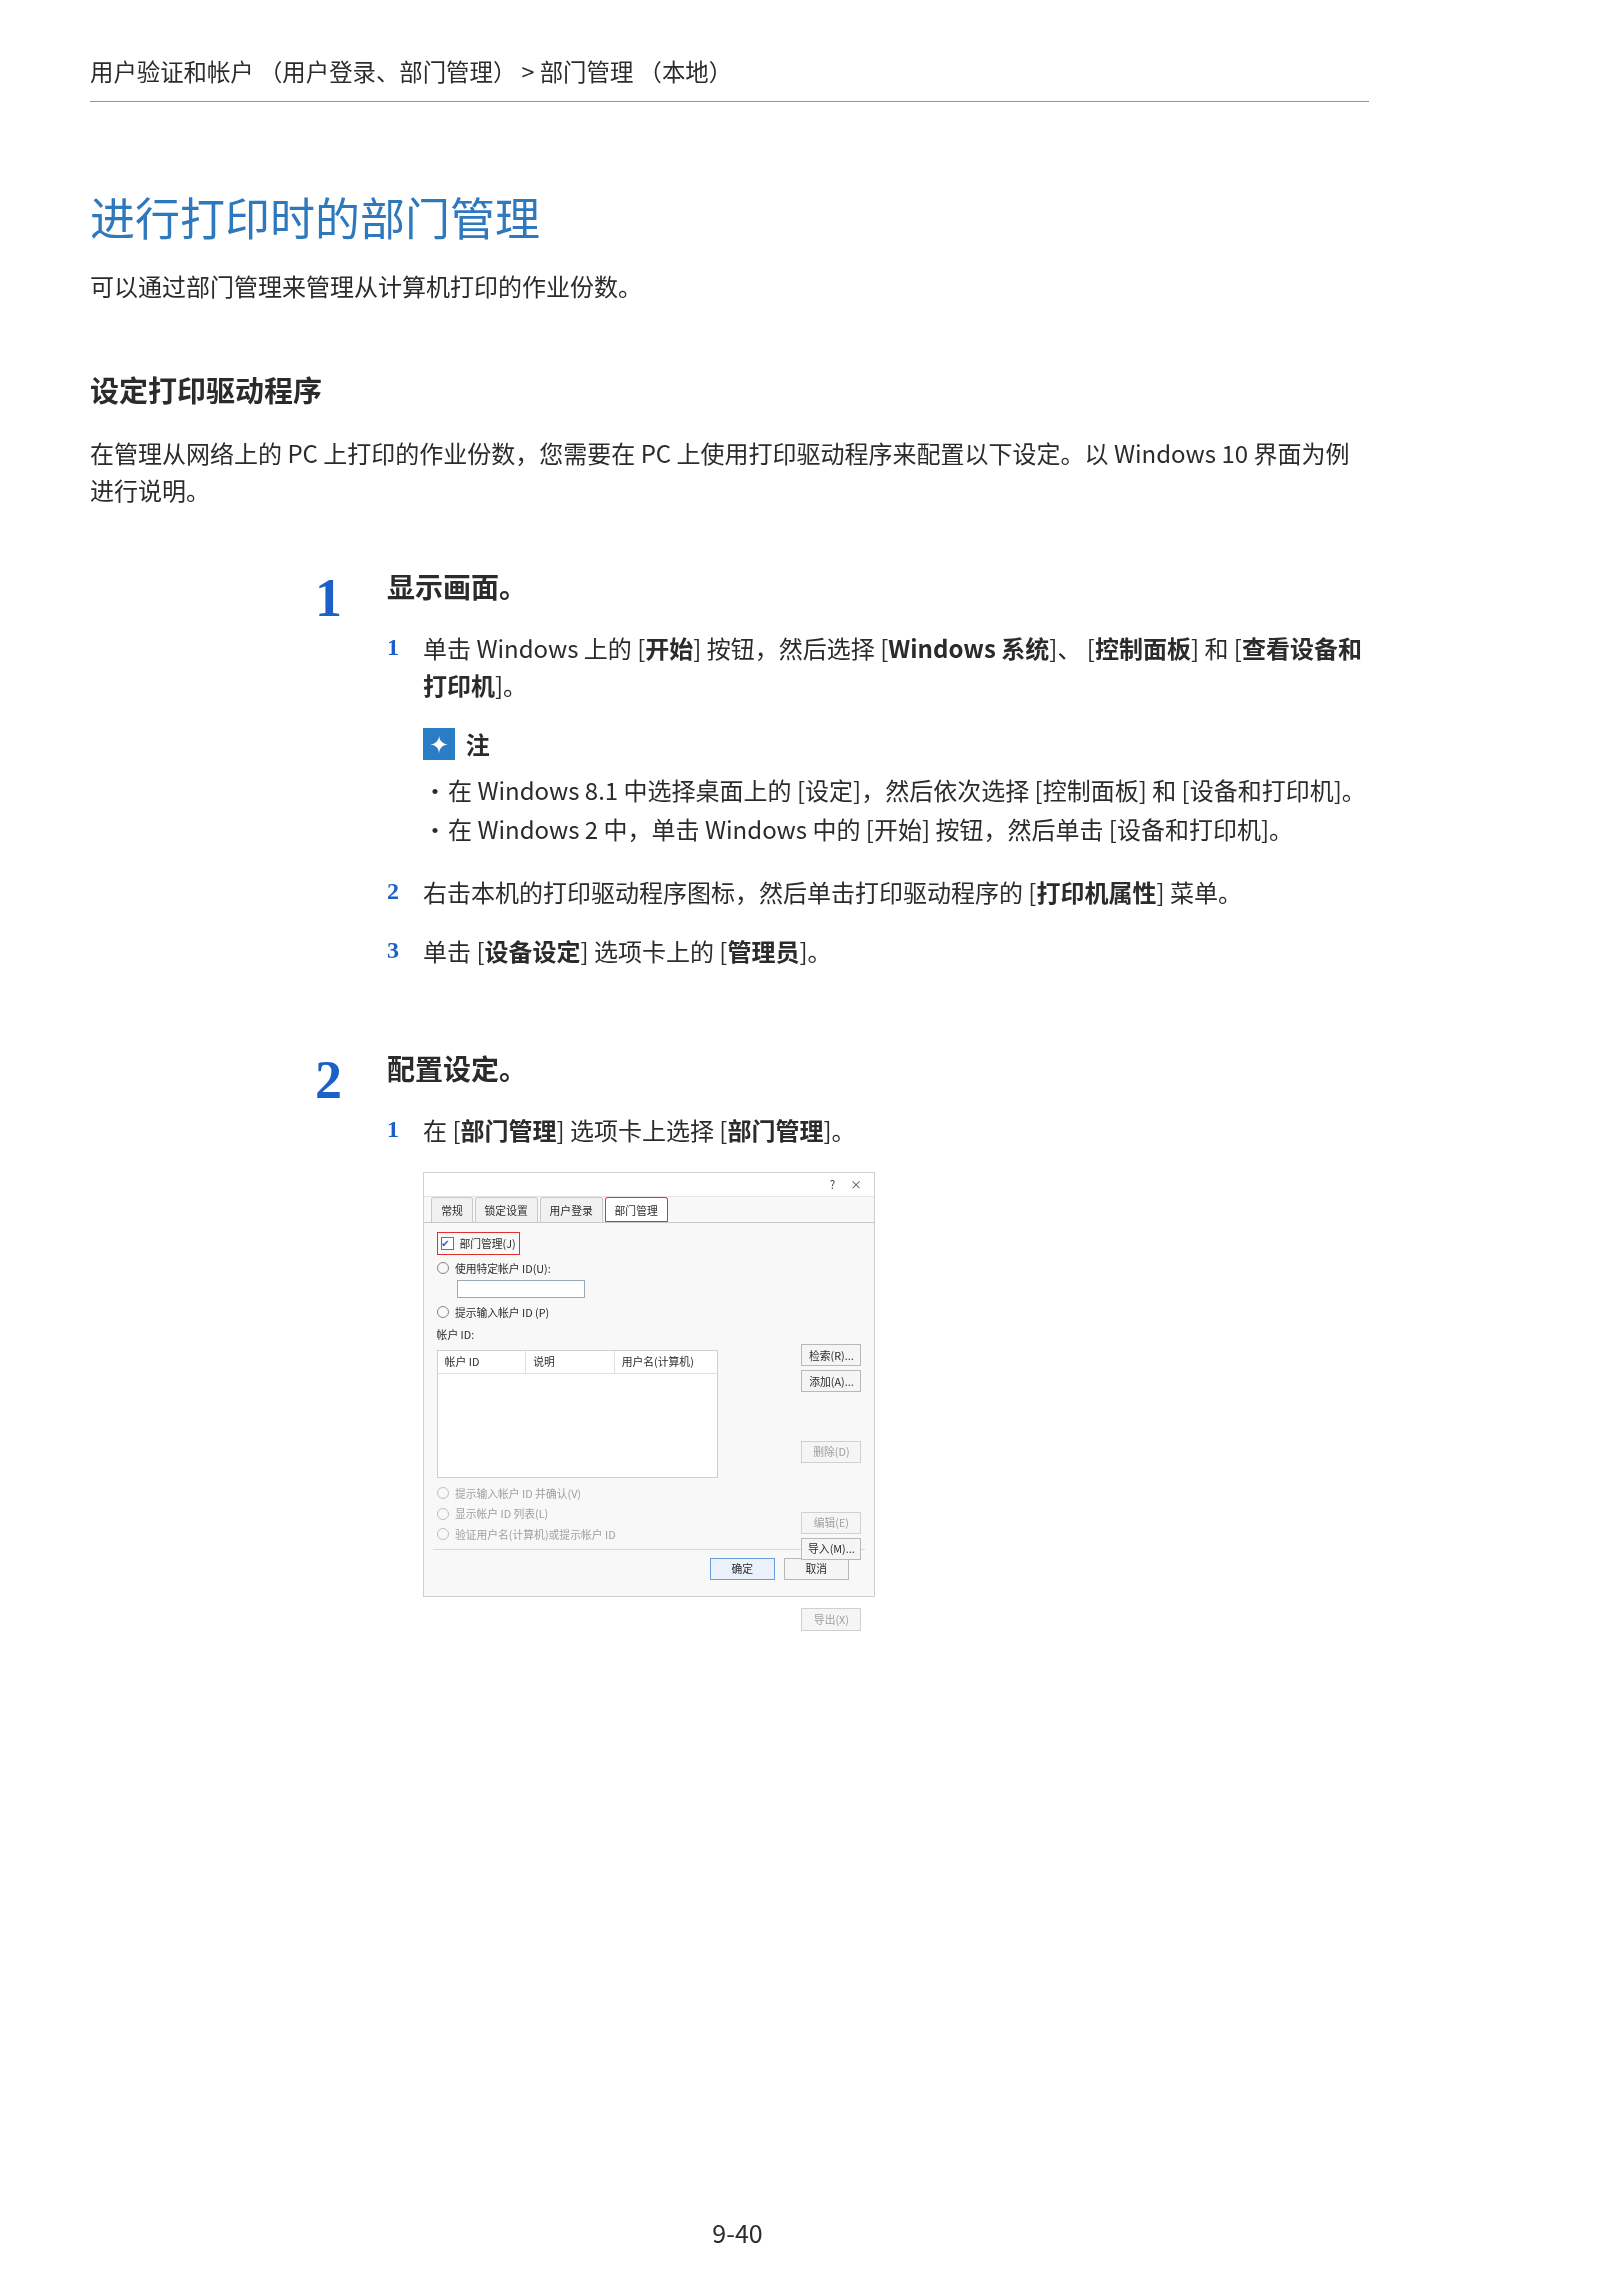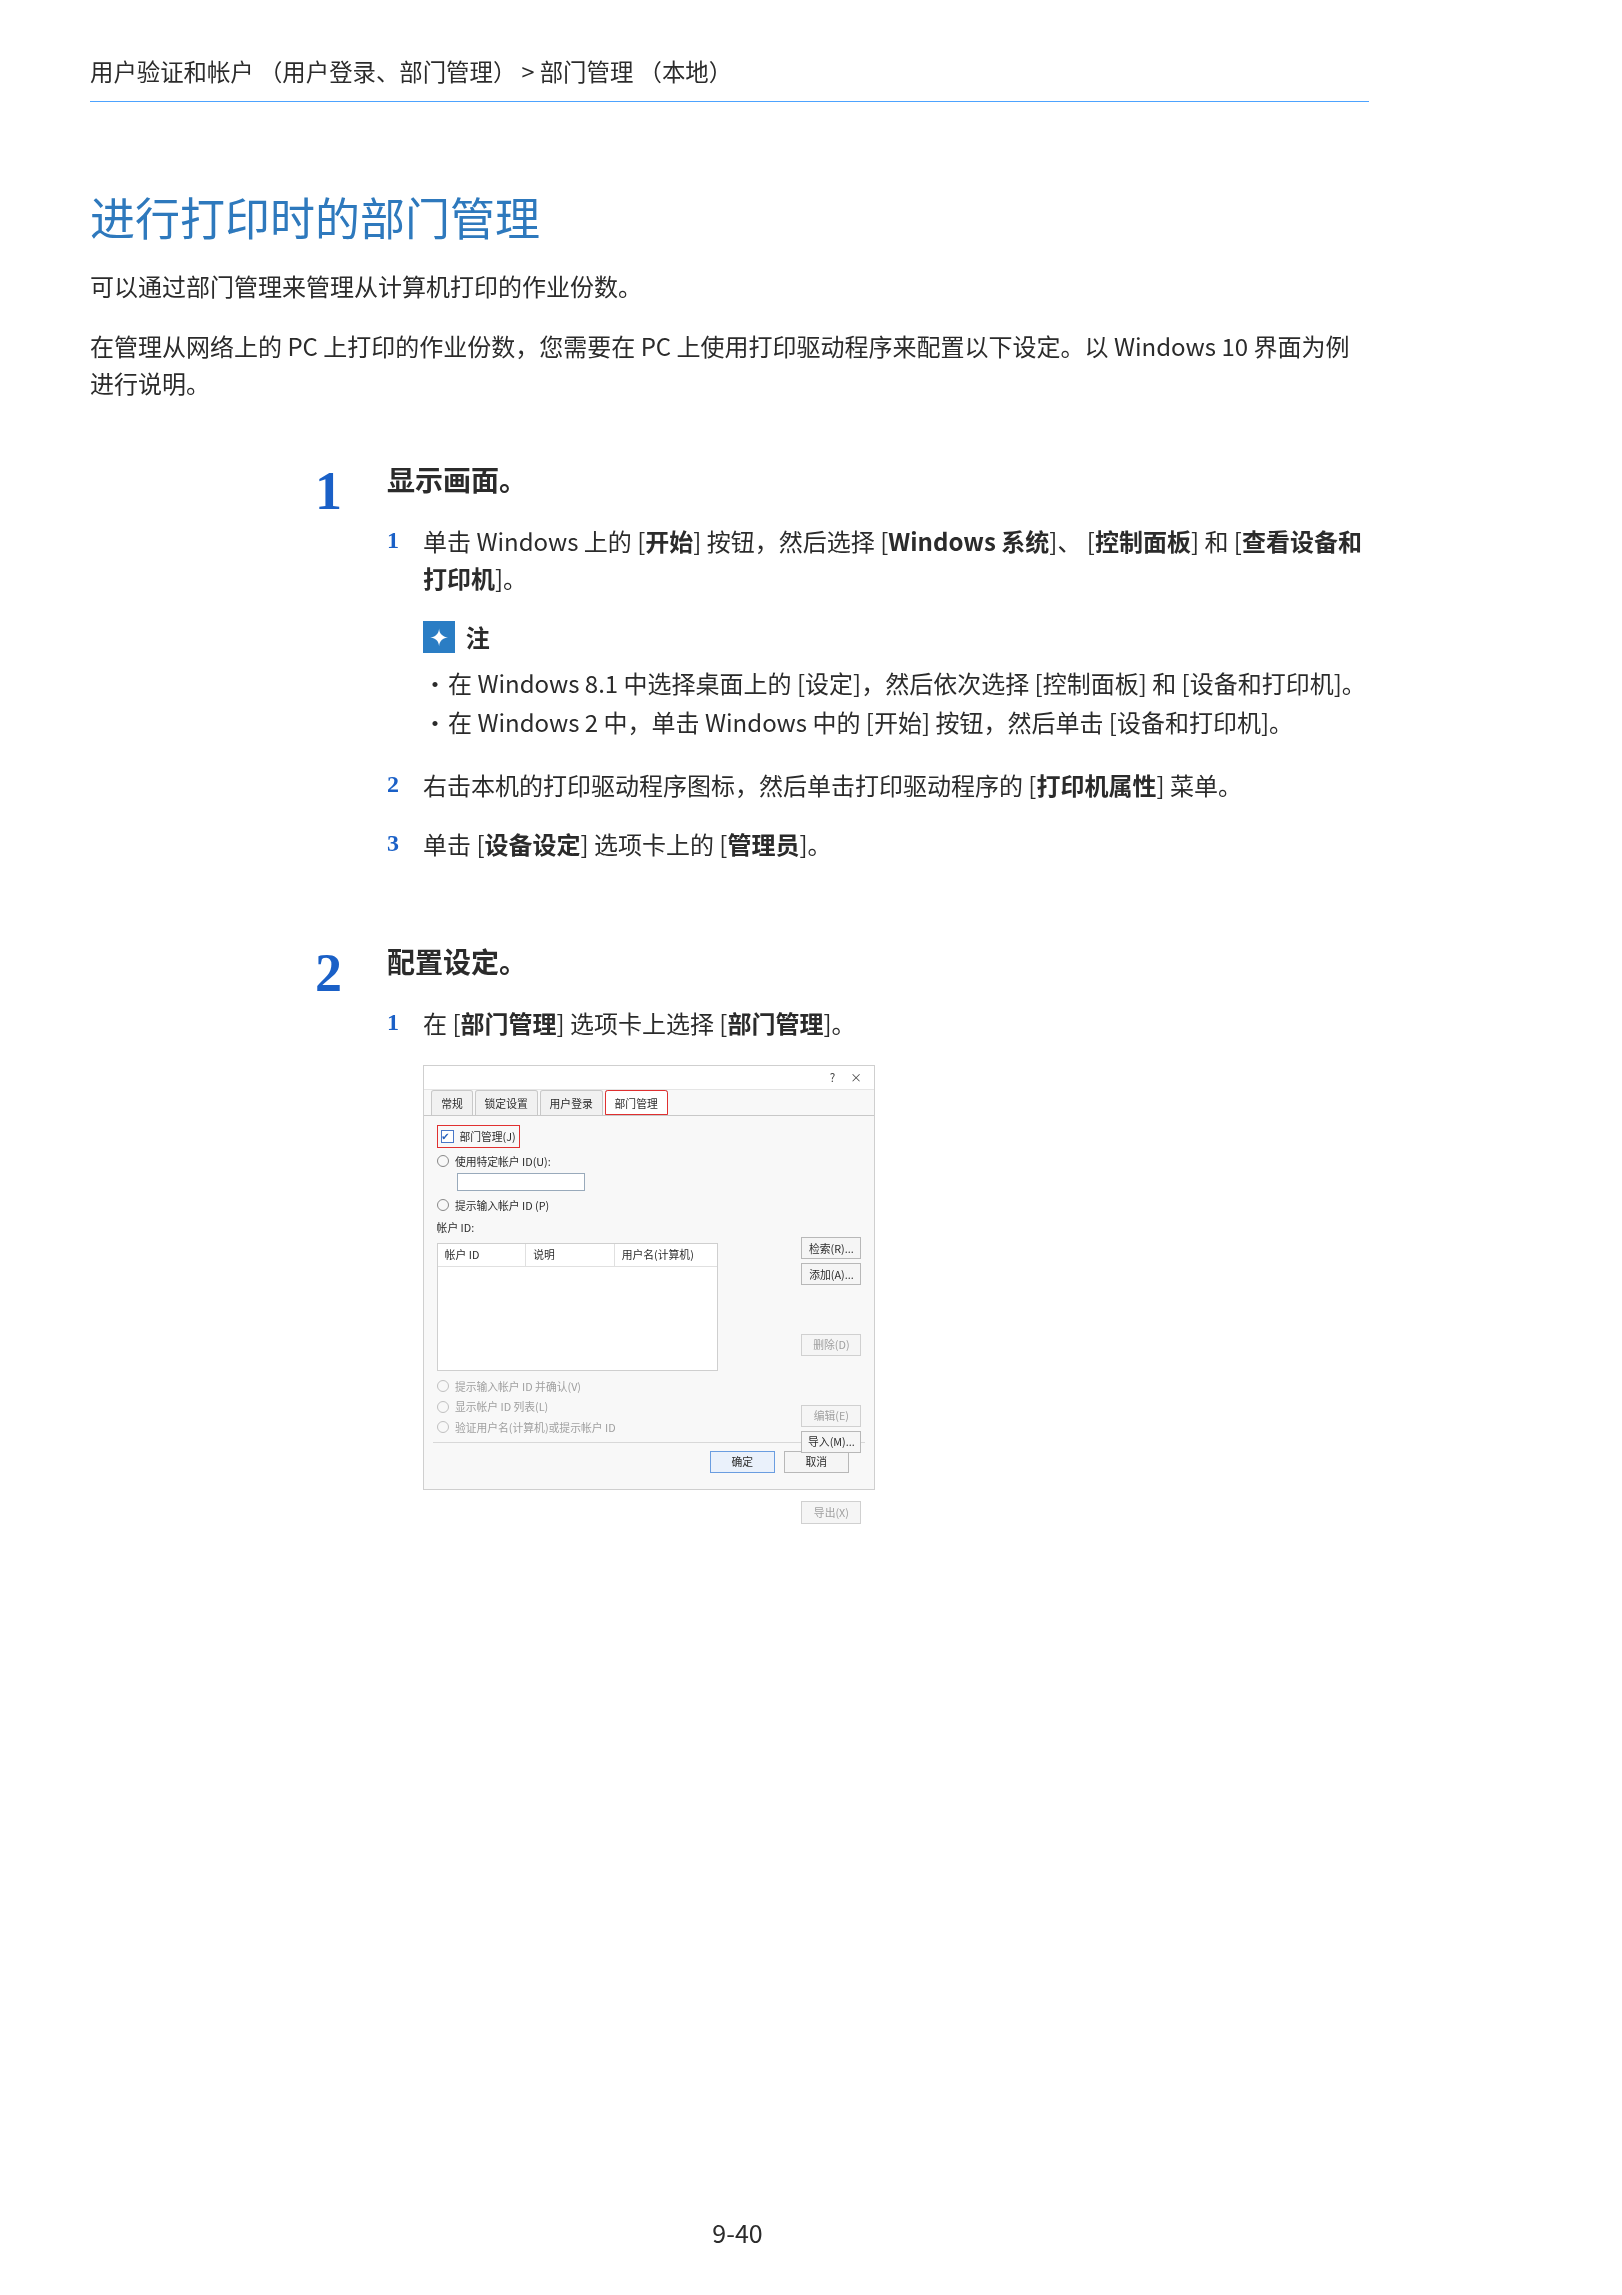--- a/index.html
+++ b/index.html
@@ -239,20 +239,21 @@
 </head>
 <body>
 
 <div class="page">
   <div class="content">
     <div class="breadcrumb">用户验证和帐户 （用户登录、部门管理） &gt; 部门管理 （本地）</div>
 
     <div class="h1">进行打印时的部门管理</div>
     <div class="p-intro">可以通过部门管理来管理从计算机打印的作业份数。</div>
 
+    <div class="h2">设定打印驱动程序</div>
     <div class="p-body">在管理从网络上的 PC 上打印的作业份数，您需要在 PC 上使用打印驱动程序来配置以下设定。以 Windows 10 界面为例进行说明。</div>
 
     <div class="step-block">
       <div class="big-num">1</div>
       <div class="step-body">
         <div class="step-title">显示画面。</div>
 
         <div class="sub-row">
           <div class="sub-num">1</div>
           <div class="sub-text">

